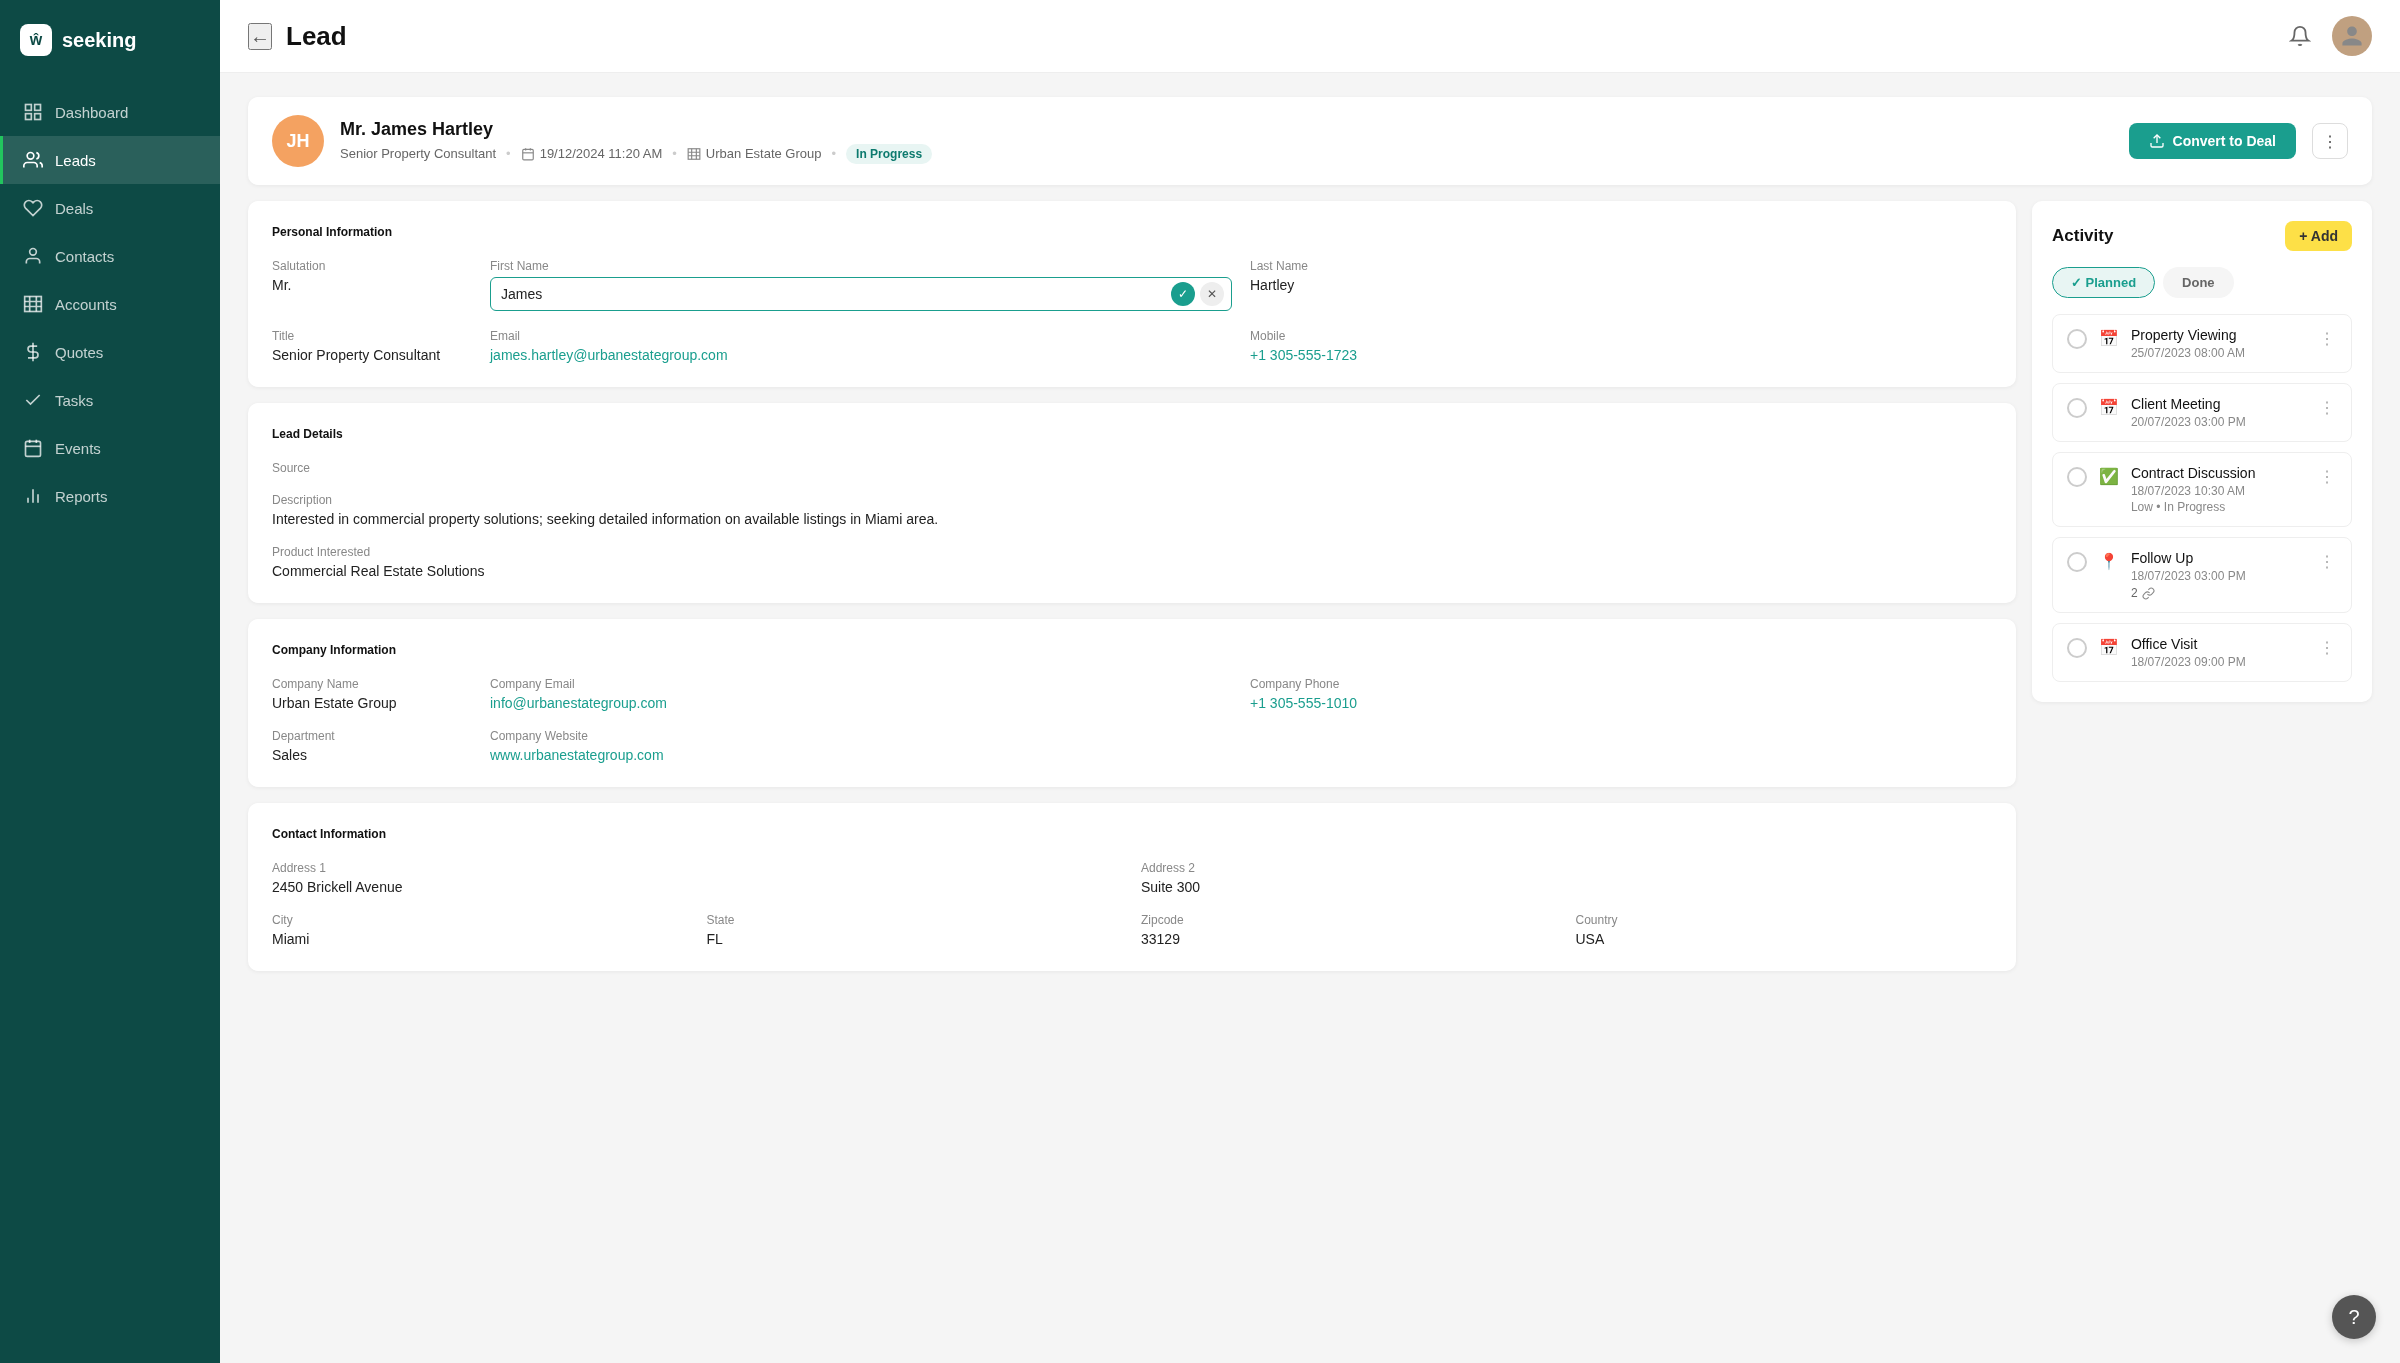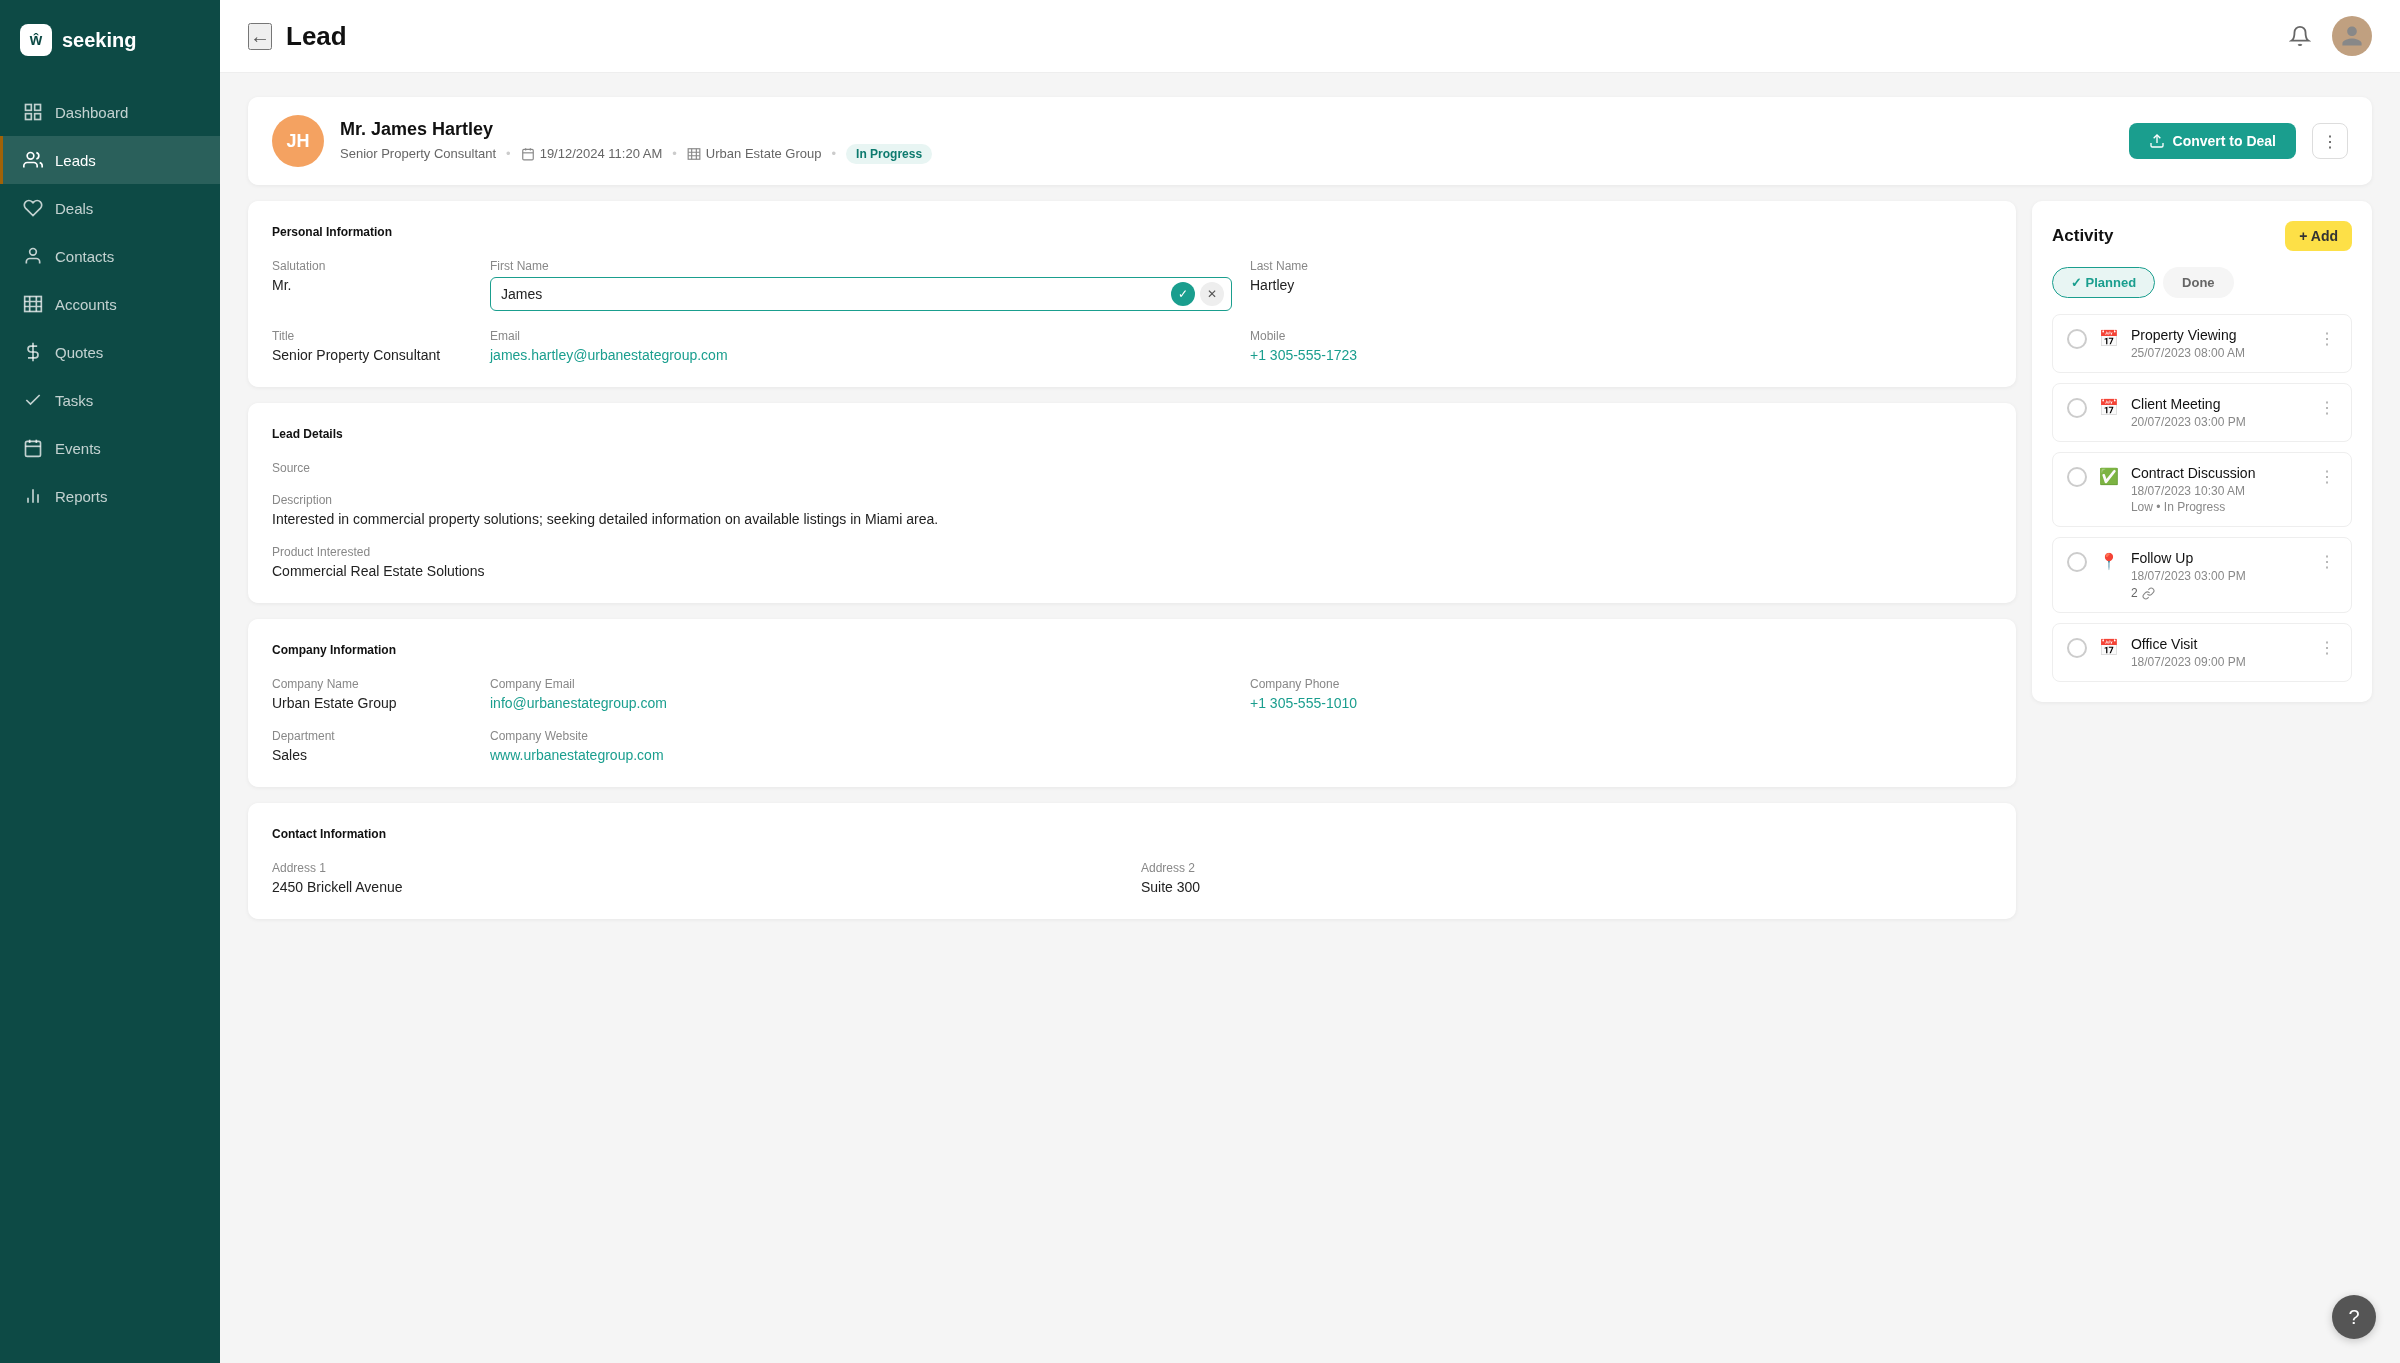--- a/index.html
+++ b/index.html
@@ -42,21 +42,21 @@
       padding: 14px 20px;
       cursor: pointer;
       color: rgba(255,255,255,0.75);
       font-size: 15px;
       border-left: 3px solid transparent;
       transition: background 0.15s;
     }
     .sidebar-item.active {
       background: rgba(255,255,255,0.12);
       color: #fff;
-      border-left: 3px solid #a16207;
+      border-left: 3px solid #22c55e;
     }
     .sidebar-item svg { width: 20px; height: 20px; flex-shrink: 0; }
 
     
     .main {
       flex: 1;
       display: flex;
       flex-direction: column;
       overflow: hidden;
     }
@@ -610,20 +610,38 @@
           <div class="form-grid form-grid-2">
             <div class="form-field">
               <div class="form-label">Address 1</div>
               <div class="form-value">2450 Brickell Avenue</div>
             </div>
             <div class="form-field">
               <div class="form-label">Address 2</div>
               <div class="form-value">Suite 300</div>
             </div>
           </div>
+          <div class="form-grid form-grid-4" style="margin-top:18px;">
+            <div class="form-field">
+              <div class="form-label">City</div>
+              <div class="form-value">Miami</div>
+            </div>
+            <div class="form-field">
+              <div class="form-label">State</div>
+              <div class="form-value">FL</div>
+            </div>
+            <div class="form-field">
+              <div class="form-label">Zipcode</div>
+              <div class="form-value">33129</div>
+            </div>
+            <div class="form-field">
+              <div class="form-label">Country</div>
+              <div class="form-value">USA</div>
+            </div>
+          </div>
         </div>
 
       </div>
 
       <div class="activity-panel">
         <div class="activity-card">
           <div class="activity-header">
             <span class="activity-title">Activity</span>
             <button class="add-btn">+ Add</button>
           </div>

